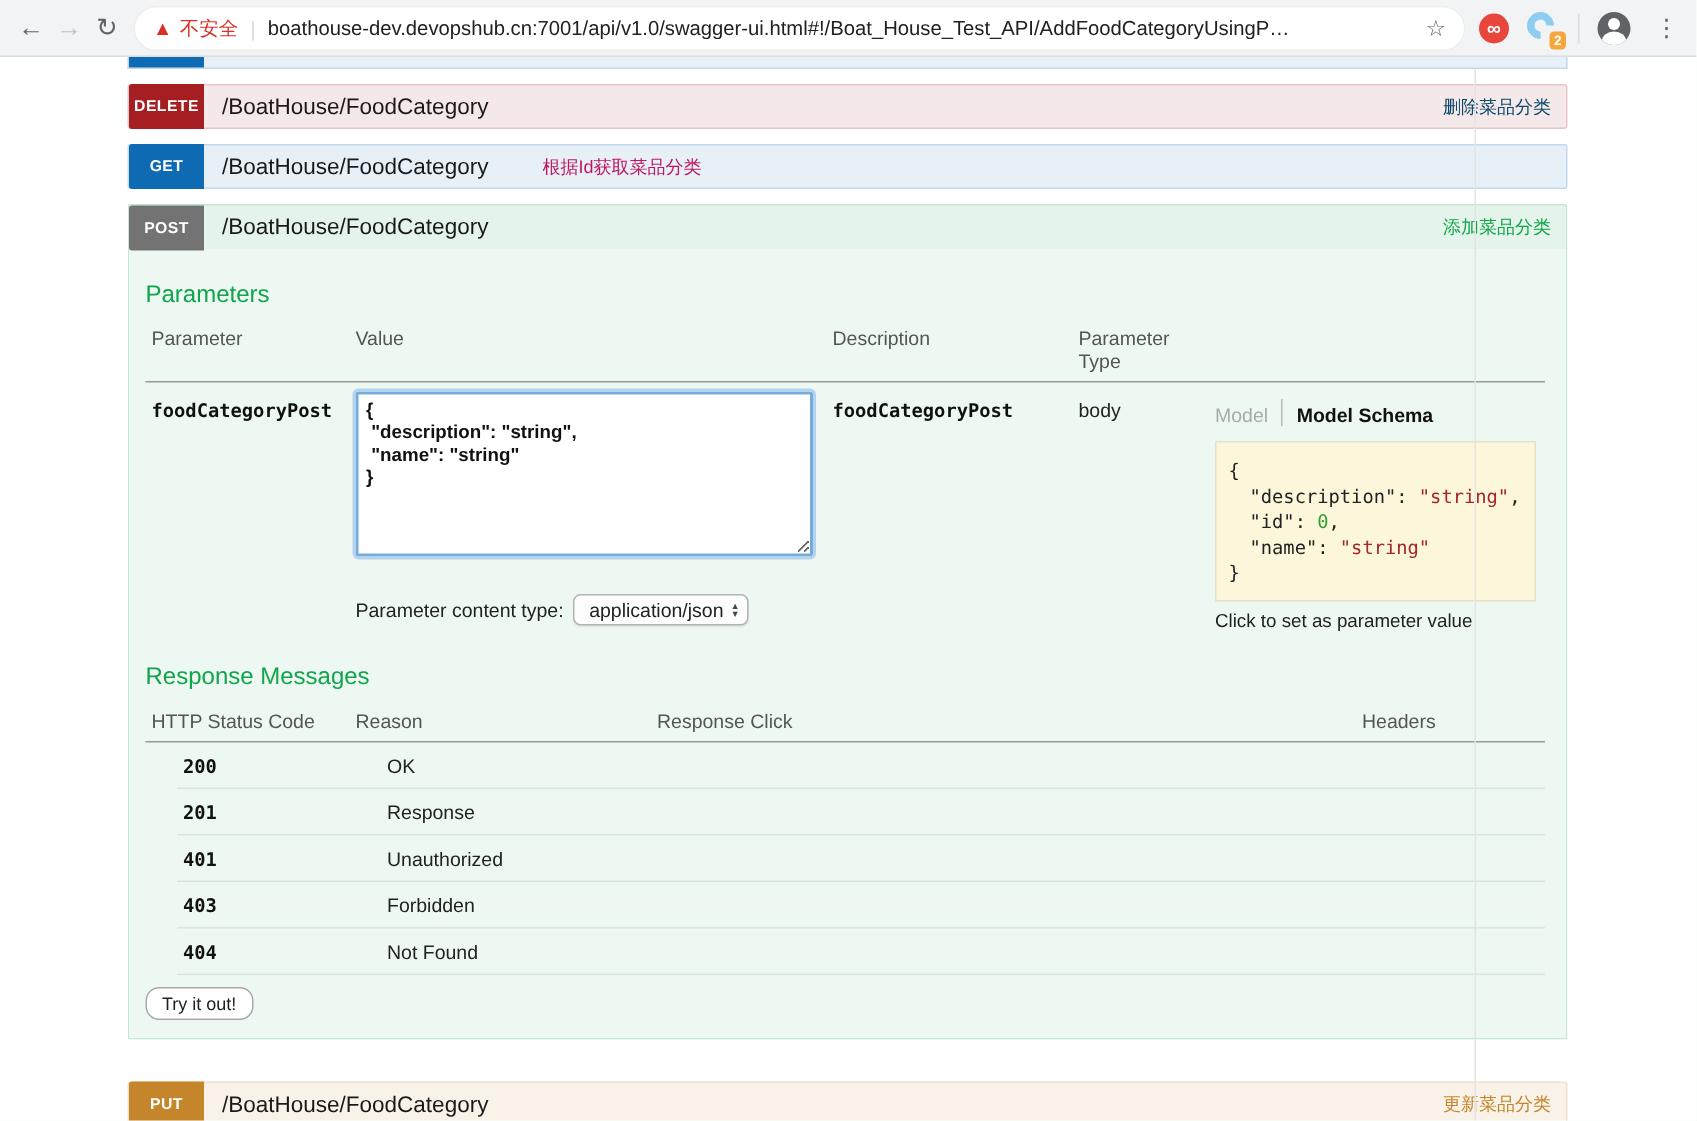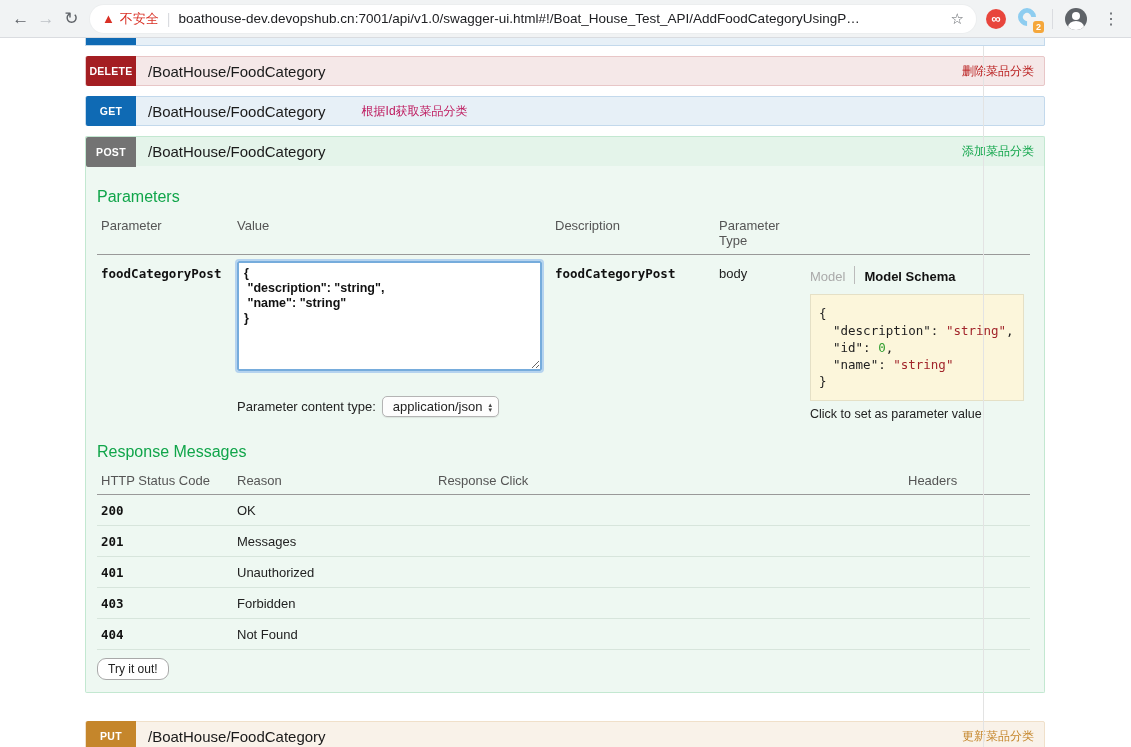--- a/index.html
+++ b/index.html
@@ -42,21 +42,21 @@
     color:#fff; font-size:10.5px; font-weight:bold; border-radius:2px 0 0 2px; letter-spacing:.3px; cursor:pointer; }
   .op-path { margin-left:12px; font-size:15px; color:#1a1a1a; cursor:pointer; }
   .op-summary { margin-left:auto; margin-right:10px; font-size:12px; cursor:pointer; }
 
   .row-partial { height:8px; border:1px solid #c3d9ec; border-top:none; background:#e7f0f7;
     position:relative; margin-bottom:10px; }
   .row-partial .badge-sliver { position:absolute; left:0; top:0; width:50px; height:7px; background:#0f6ab4; }
 
   .row-delete { background:#f5e8e8; border:1px solid #e8c6c7; }
   .row-delete .badge { background:#a41e22; }
-  .row-delete .op-summary { color:#b91c1c; }
+  .row-delete .op-summary { color:#0c4a6e; }
   .row-get { background:#e7f0f7; border:1px solid #c3d9ec; }
   .row-get .badge { background:#0f6ab4; }
   .row-get .op-summary { color:#be185d;margin-left:36px; }
   .row-post { background:#e4f4ea; border:1px solid #c3e8d1; border-bottom:none;
     border-radius:2px 2px 0 0; margin-bottom:0; }
   .row-post .badge { background:#737373; }
   .row-post .op-summary { color:#10a54a; }
   .row-put { background:#f9f2e9; border:1px solid #f0e0ca; }
   .row-put .badge { background:#c5862b; }
   .row-put .op-summary { color:#c5862b; }
@@ -104,21 +104,21 @@
   .schema-box .indent { padding-left:14px; }
   .tok-str { color:#a2262c; }
   .tok-num { color:#2f9e2f; }
   .schema-hint { margin-top:6px; font-size:12.5px; color:#222; }
 
   .rtable-head { display:flex; color:#555; font-size:13px; padding-bottom:6px; margin-top:4px; }
   .rtable-head .r1 { width:140px; padding-left:4px; }
   .rtable-head .r2 { width:201px; }
   .rtable-head .r3 { width:470px; }
   .rtable-head .r4 { flex:1; }
-  .rtable-row { display:flex; align-items:center; height:31px; border-bottom:1px solid #d7e5dc; }
+  .rtable-row { display:flex; align-items:center; height:31px; border-bottom:1px solid #d7e5dc;margin-left:21px; }
   .rtable-row:last-of-type { border-bottom:none; }
   .rtable-row .r1 { width:140px; padding-left:4px; font-family:"DejaVu Sans Mono", monospace;
     font-size:12.5px; font-weight:600; color:#111; }
   .rtable-row .r2 { width:201px; color:#222; }
   .rtable-row .r3 { width:470px; }
   .rtable-row .r4 { flex:1; }
 
   .try-btn { margin-top:8px; display:inline-block; background:#fff; border:1px solid #a9a9a9;
     border-radius:9px; padding:3px 10px; font-size:12px; color:#222; cursor:pointer; }
 
@@ -238,21 +238,21 @@
       <div class="head-rule"></div>
 
       <div class="rtable-row">
         <div class="r1">200</div>
         <div class="r2">OK</div>
         <div class="r3"></div>
           <div class="r4"></div>
       </div>
       <div class="rtable-row">
         <div class="r1">201</div>
-        <div class="r2">Messages</div>
+        <div class="r2">Response</div>
         <div class="r3"></div>
           <div class="r4"></div>
       </div>
       <div class="rtable-row">
         <div class="r1">401</div>
         <div class="r2">Unauthorized</div>
         <div class="r3"></div>
           <div class="r4"></div>
       </div>
       <div class="rtable-row">

